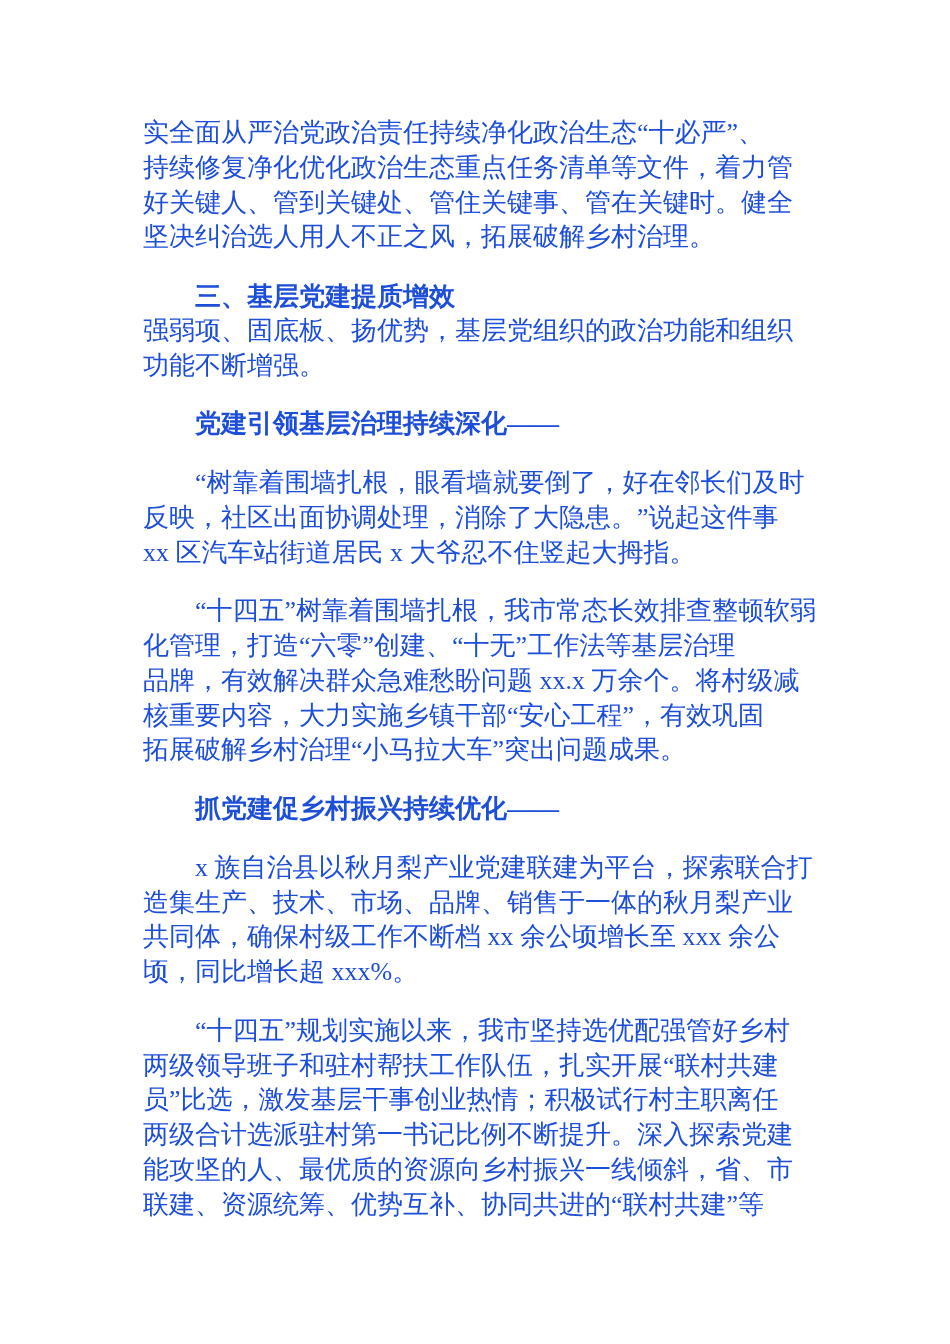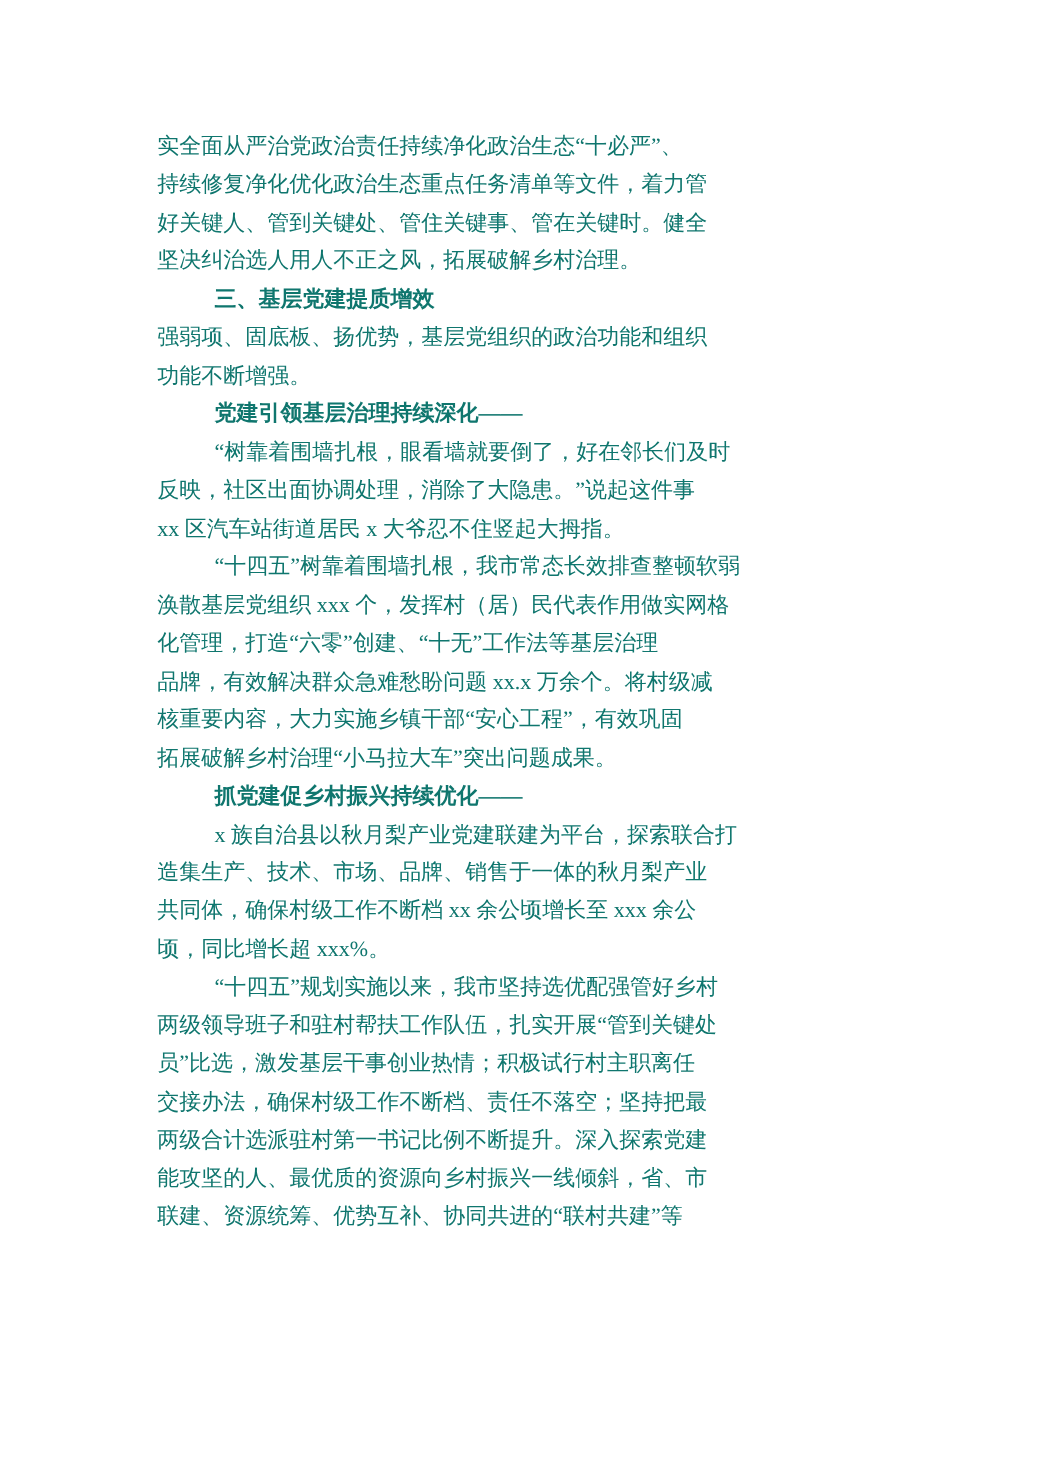--- a/index.html
+++ b/index.html
@@ -16,28 +16,29 @@
   }
   .text-block {
     position: absolute;
     left: 143px;
     top: 116px;
     width: 690px;
   }
   .line {
     height: 34.75px;
     line-height: 34.75px;
-    font-size: 20px;
-    color: #0f766e;
+    font-size: 26px;
+    color: #1d4ed8;
     font-family: "Liberation Serif", "DejaVu Serif", serif;
     letter-spacing: 0px;
     white-space: nowrap;
   }
   .line.indent {
     padding-left: 52px;
+    margin-top: 24px;
   }
   .line.heading {
     font-family: "Liberation Sans", "DejaVu Sans", sans-serif;
     font-weight: 700;
   }
   .line.subheading {
     font-family: "Liberation Serif", "DejaVu Serif", serif;
     font-weight: 700;
   }
 </style>
@@ -51,31 +52,29 @@
       <div class="line body">好关键人、管到关键处、管住关键事、管在关键时。健全</div>
       <div class="line body">坚决纠治选人用人不正之风，拓展破解乡村治理。</div>
       <div class="line heading indent">三、基层党建提质增效</div>
       <div class="line body">强弱项、固底板、扬优势，基层党组织的政治功能和组织</div>
       <div class="line body">功能不断增强。</div>
       <div class="line subheading indent">党建引领基层治理持续深化——</div>
       <div class="line body indent">“树靠着围墙扎根，眼看墙就要倒了，好在邻长们及时</div>
       <div class="line body">反映，社区出面协调处理，消除了大隐患。”说起这件事</div>
       <div class="line body">xx 区汽车站街道居民 x 大爷忍不住竖起大拇指。</div>
       <div class="line body indent">“十四五”树靠着围墙扎根，我市常态长效排查整顿软弱</div>
-      <div class="line body">涣散基层党组织 xxx 个，发挥村（居）民代表作用做实网格</div>
       <div class="line body">化管理，打造“六零”创建、“十无”工作法等基层治理</div>
       <div class="line body">品牌，有效解决群众急难愁盼问题 xx.x 万余个。将村级减</div>
       <div class="line body">核重要内容，大力实施乡镇干部“安心工程”，有效巩固</div>
       <div class="line body">拓展破解乡村治理“小马拉大车”突出问题成果。</div>
       <div class="line subheading indent">抓党建促乡村振兴持续优化——</div>
       <div class="line body indent">x 族自治县以秋月梨产业党建联建为平台，探索联合打</div>
       <div class="line body">造集生产、技术、市场、品牌、销售于一体的秋月梨产业</div>
       <div class="line body">共同体，确保村级工作不断档 xx 余公顷增长至 xxx 余公</div>
       <div class="line body">顷，同比增长超 xxx%。</div>
       <div class="line body indent">“十四五”规划实施以来，我市坚持选优配强管好乡村</div>
-      <div class="line body">两级领导班子和驻村帮扶工作队伍，扎实开展“管到关键处</div>
+      <div class="line body">两级领导班子和驻村帮扶工作队伍，扎实开展“联村共建</div>
       <div class="line body">员”比选，激发基层干事创业热情；积极试行村主职离任</div>
-      <div class="line body">交接办法，确保村级工作不断档、责任不落空；坚持把最</div>
       <div class="line body">两级合计选派驻村第一书记比例不断提升。深入探索党建</div>
       <div class="line body">能攻坚的人、最优质的资源向乡村振兴一线倾斜，省、市</div>
       <div class="line body">联建、资源统筹、优势互补、协同共进的“联村共建”等</div>
     </div>
 </div>
 
 </body></html>

